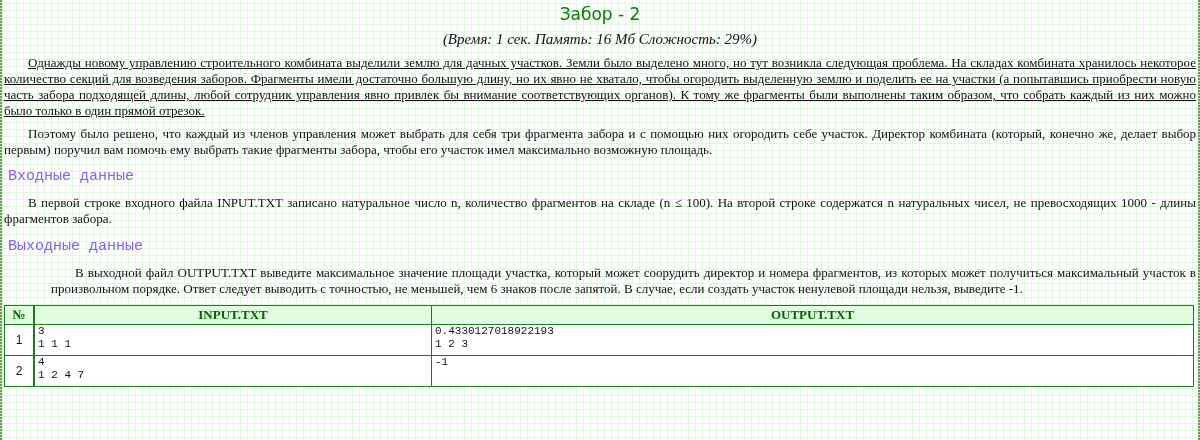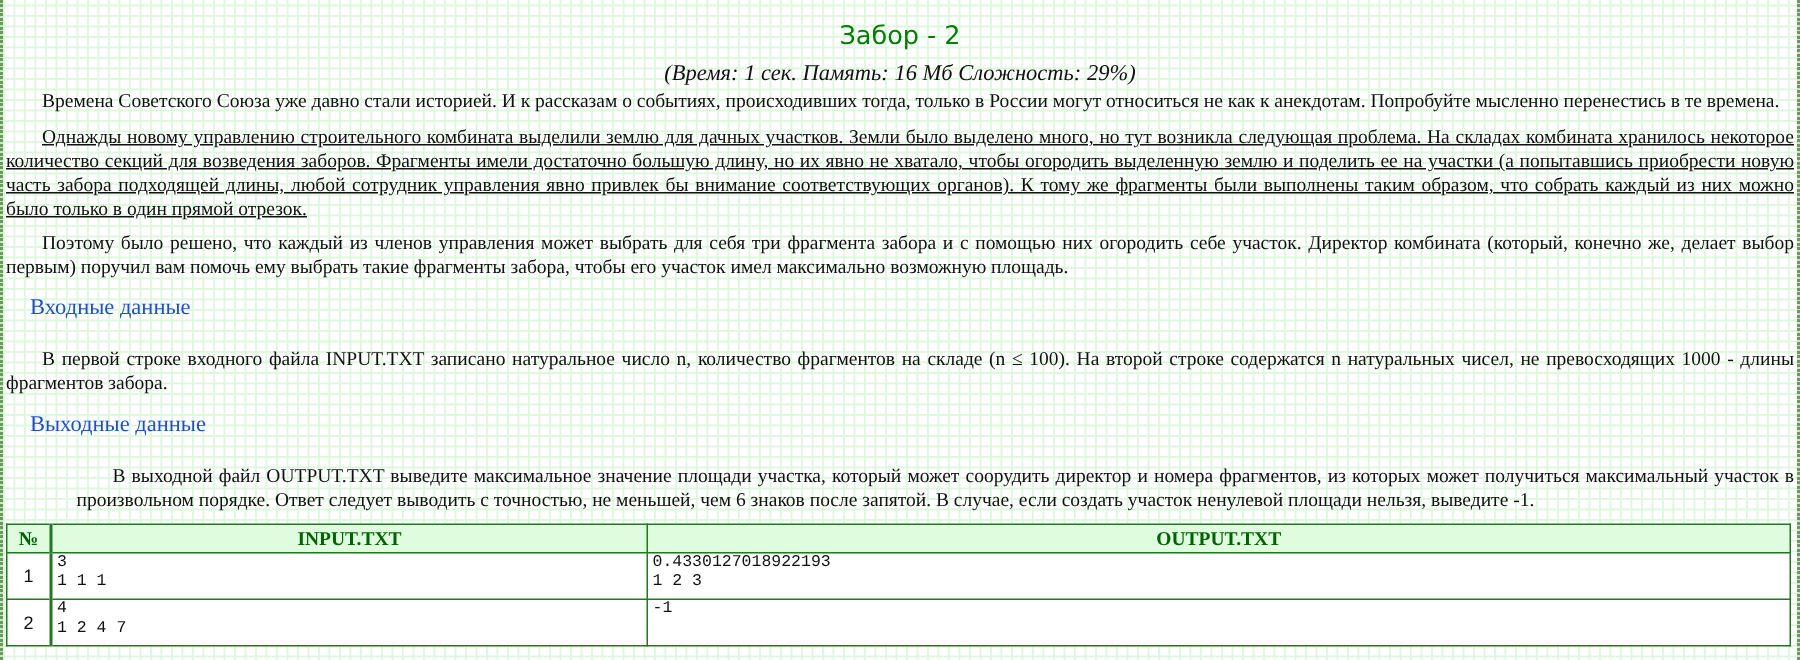--- a/index.html
+++ b/index.html
@@ -28,21 +28,21 @@
     .edge.left { left: 0; }
     .edge.right { right: 0; }
     .page {
       position: absolute;
       left: 4px;
       right: 4px;
       top: 0;
     }
     h1.title {
       margin: 0;
-      padding-top: 13px;
+      padding-top: 3px;
       text-align: center;
       font-family: "DejaVu Sans", sans-serif;
       font-weight: normal;
       font-size: 17px;
       color: #008000;
       line-height: 22px;
     }
     .limits {
       text-align: center;
       font-style: italic;
@@ -53,25 +53,25 @@
     p {
       margin: 0;
       text-align: justify;
       line-height: 16px;
       text-indent: 24px;
     }
     p.p1 { margin-top: 2px; }
     p.p2 { margin-top: 8px; text-decoration: underline; }
     p.p3 { margin-top: 7px; }
     h2 {
-      margin: 16px;
-      font-family: Liberation Serif, serif;
+      margin: 4px;
+      font-family: Liberation Mono, monospace;
       font-weight: normal;
       font-size: 15px;
-      color: #1d4ed8;
+      color: #8b5cf6;
       line-height: 20px;
     }
     h2.h-in { margin-top: 9px; }
     h2.h-out { margin-top: 10px; }
     h2.h-ex { margin-top: 12px; }
     p.in-text { margin-top: 8px; }
     p.out-text { margin-top: 8px; padding-left: 47px; }
     table.samples {
       margin-top: 8px;
       width: 1190px;
@@ -117,21 +117,20 @@
 <body>
 
 <div class="edge left"></div>
 <div class="edge right"></div>
 
 <div class="page">
   <h1 class="title">Забор - 2</h1>
   <div class="limits">(Время: 1 сек. Память: 16 Мб Сложность: 29%)</div>
 
   <div>
-    <p class="p1">Времена Советского Союза уже давно стали историей. И к рассказам о событиях, происходивших тогда, только в России могут относиться не как к анекдотам. Попробуйте мысленно перенестись в те времена.</p>
     <p class="p2">Однажды новому управлению строительного комбината выделили землю для дачных участков. Земли было выделено много, но тут возникла следующая проблема. На складах комбината хранилось некоторое количество секций для возведения заборов. Фрагменты имели достаточно большую длину, но их явно не хватало, чтобы огородить выделенную землю и поделить ее на участки (а попытавшись приобрести новую часть забора подходящей длины, любой сотрудник управления явно привлек бы внимание соответствующих органов). К тому же фрагменты были выполнены таким образом, что собрать каждый из них можно было только в один прямой отрезок.</p>
     <p class="p3">Поэтому было решено, что каждый из членов управления может выбрать для себя три фрагмента забора и с помощью них огородить себе участок. Директор комбината (который, конечно же, делает выбор первым) поручил вам помочь ему выбрать такие фрагменты забора, чтобы его участок имел максимально возможную площадь.</p>
   </div>
 
   <h2 class="h-in">Входные данные</h2>
   <p class="in-text">В первой строке входного файла INPUT.TXT записано натуральное число n, количество фрагментов на складе (n ≤ 100). На второй строке содержатся n натуральных чисел, не превосходящих 1000 - длины фрагментов забора.</p>
 
   <h2 class="h-out">Выходные данные</h2>
   <p class="out-text">В выходной файл OUTPUT.TXT выведите максимальное значение площади участка, который может соорудить директор и номера фрагментов, из которых может получиться максимальный участок в произвольном порядке. Ответ следует выводить с точностью, не меньшей, чем 6 знаков после запятой. В случае, если создать участок ненулевой площади нельзя, выведите -1.</p>
 

